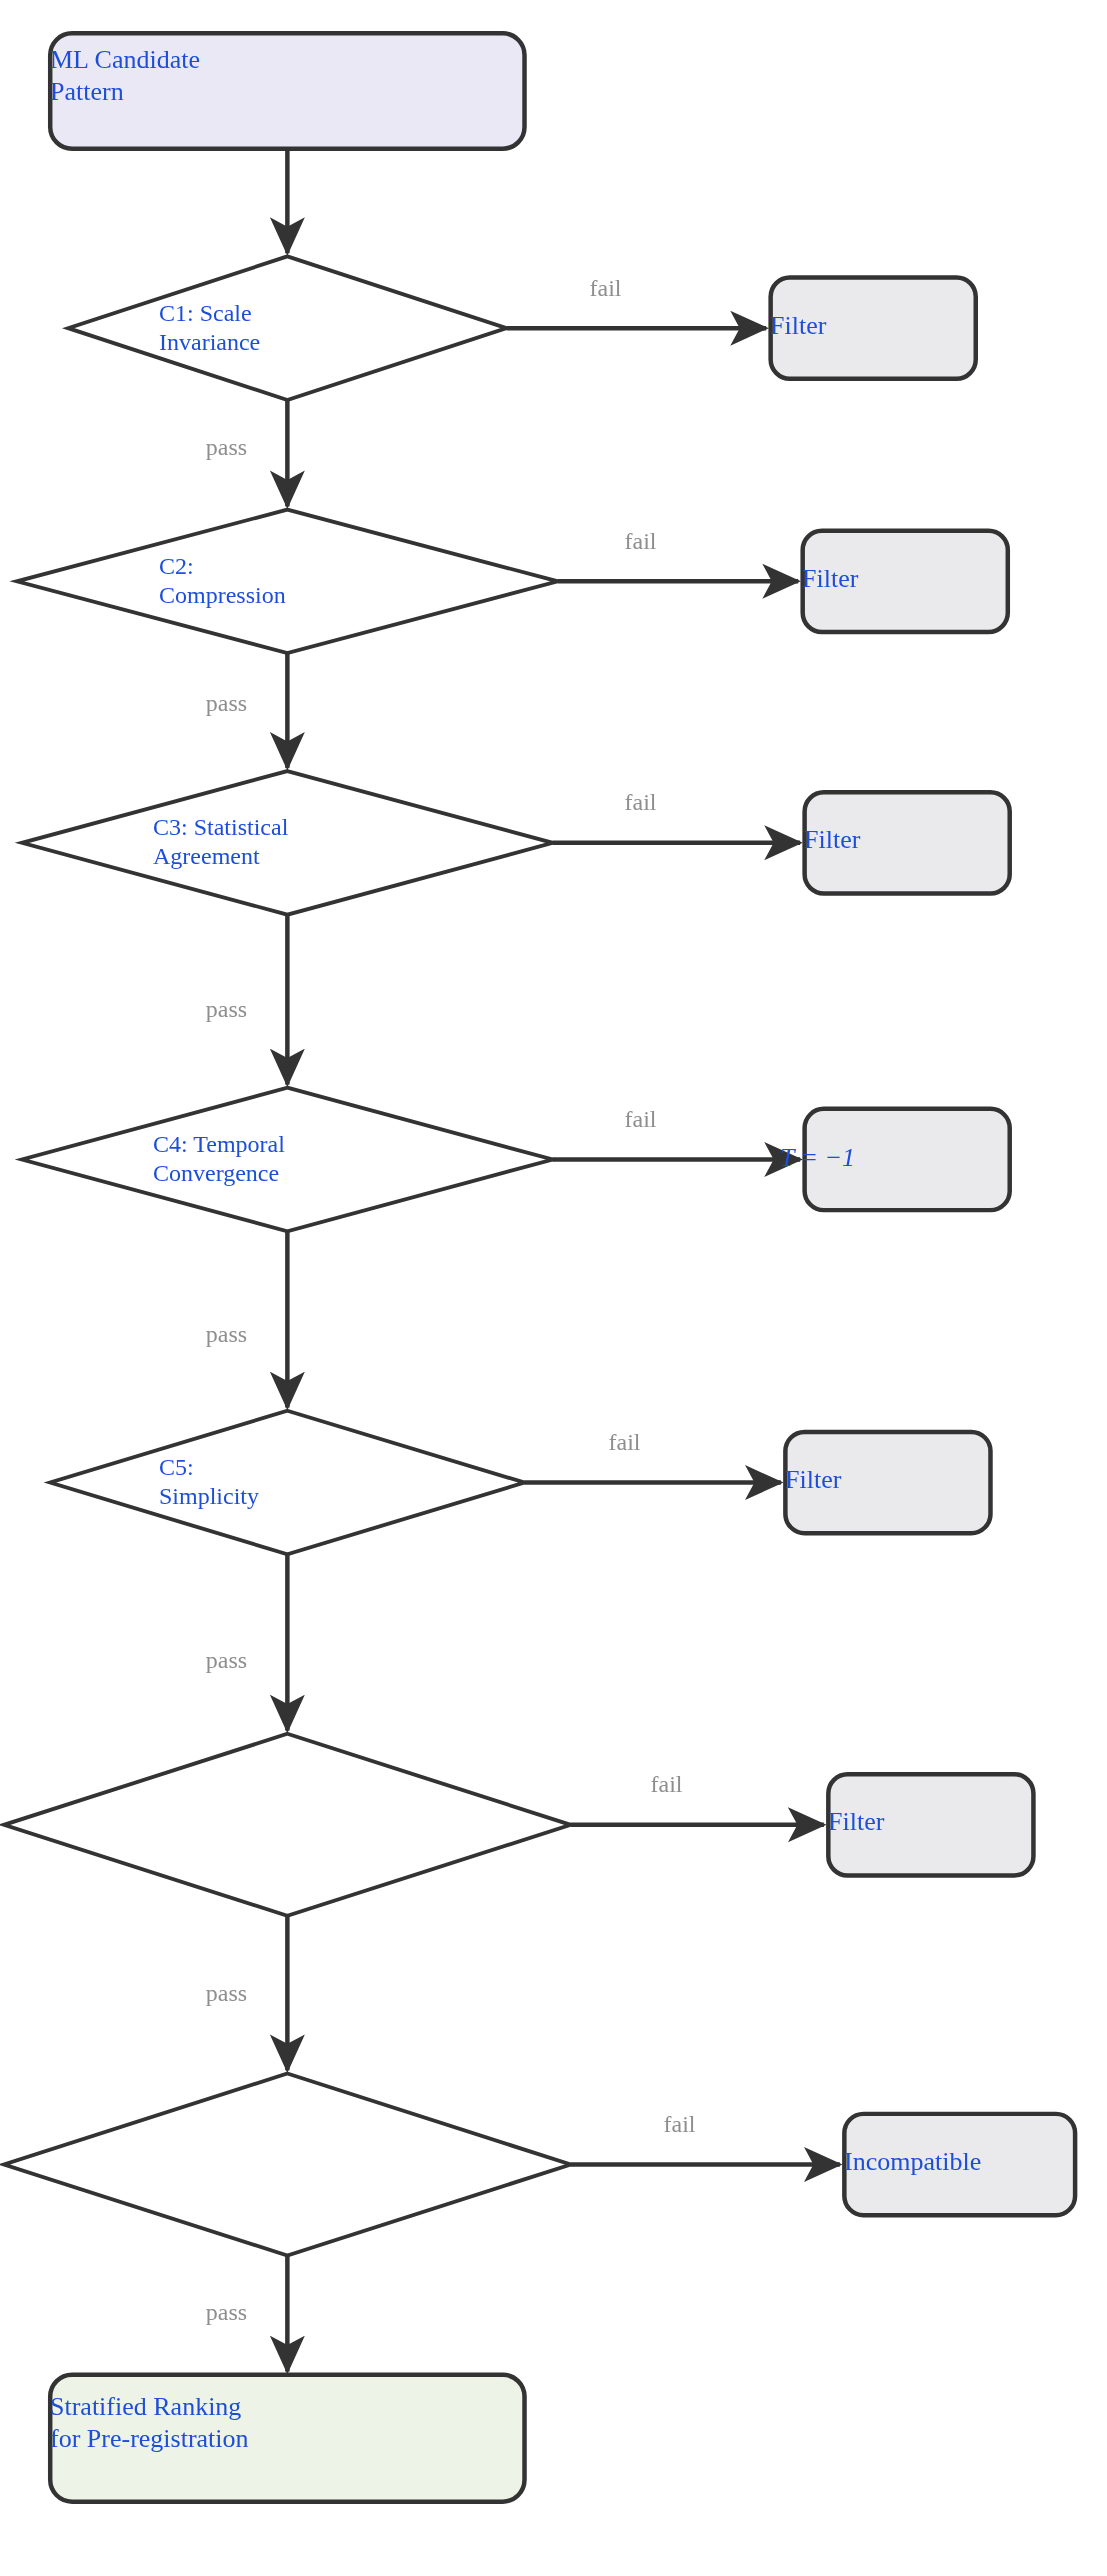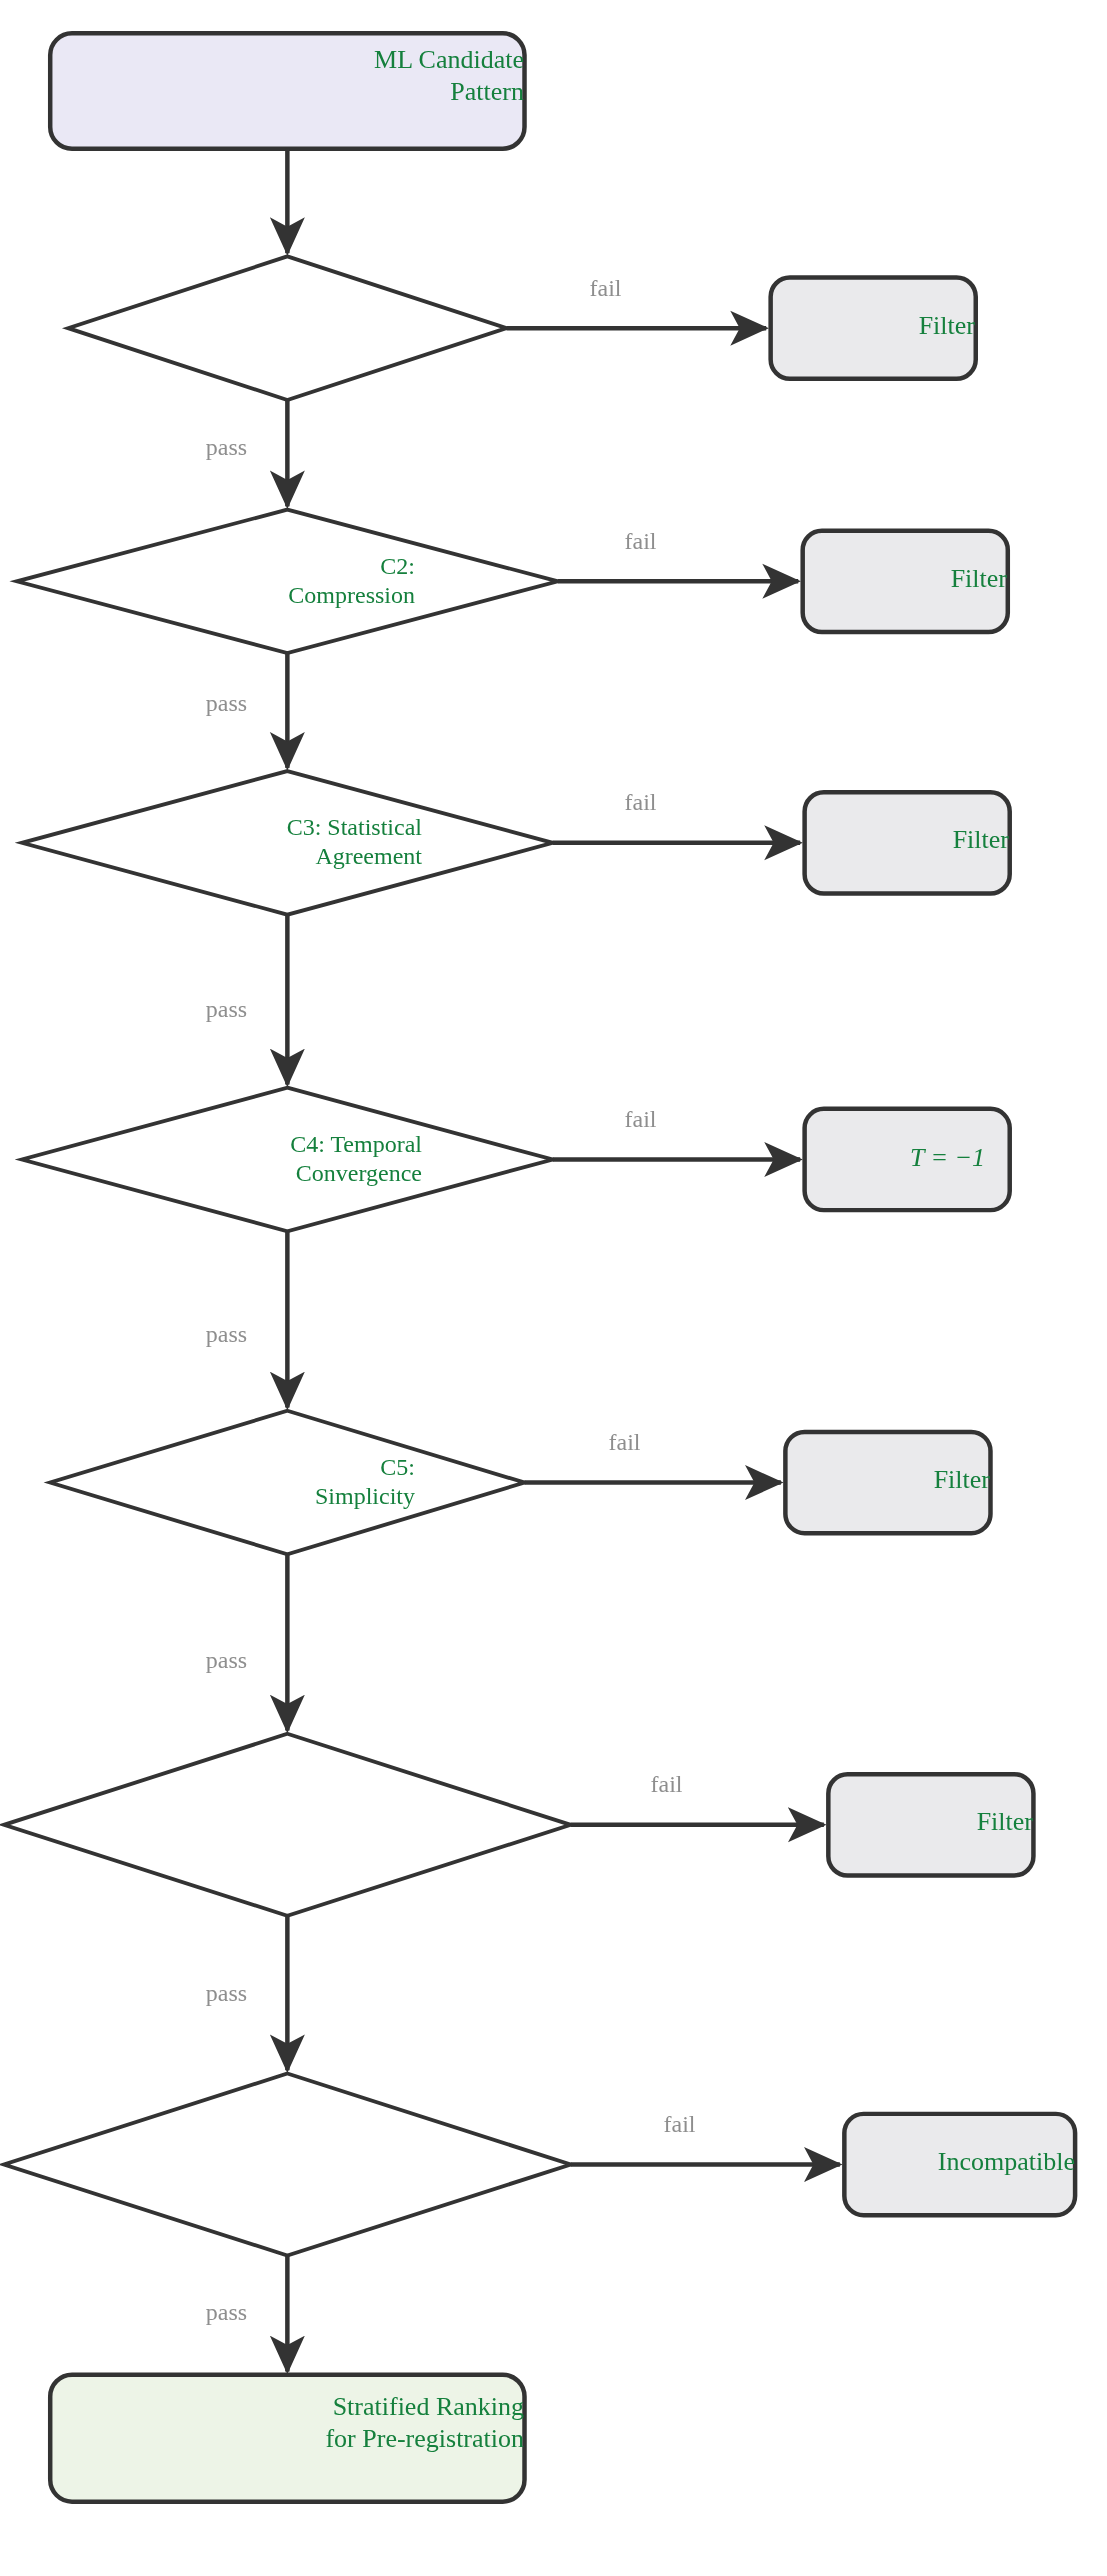--- a/index.html
+++ b/index.html
@@ -23,22 +23,22 @@
   }
   svg#flow-svg {
     position: absolute;
     left: 0; top: 0;
     width: 1108px;
     height: 2576px;
     display: block;
   }
   .node-label {
     position: absolute;
-    text-align: right;
-    color: #15803d;
+    text-align: left;
+    color: #1d4ed8;
     line-height: 1.22;
     pointer-events: none;
     white-space: pre-line;
   }
   .terminal-label {
     font-size: 26px;
   }
   .decision-label {
     font-size: 24px;
   }
@@ -109,20 +109,22 @@
       <rect x="1317" y="3298" width="360" height="158" rx="30" ry="30" fill="#eaeaec" stroke="#333333" stroke-width="7"></rect>
       <line x1="448" y1="3519" x2="448" y2="3700" marker-end="url(#arrowhead)" stroke-width="7"></line>
 
       <rect x="78" y="3705" width="740" height="198" rx="34" ry="34" fill="#edf4e7" stroke="#333333" stroke-width="7"></rect>
     </g>
   </svg>
 
   <div class="node-label terminal-label" style="left:50px; top:44px; width:474px;">ML Candidate
 Pattern</div>
 
+  <div class="node-label decision-label" style="left:159px; top:299px; width:256px;">C1: Scale
+Invariance</div>
   <div class="edge-label" style="left:567px; top:276px; width:77px;">fail</div>
   <div class="edge-label" style="left:185px; top:435px; width:83px;">pass</div>
   <div class="node-label terminal-label" style="left:770px; top:310px; width:205px;">Filter</div>
 
   <div class="node-label decision-label" style="left:159px; top:552px; width:256px;">C2:
 Compression</div>
   <div class="edge-label" style="left:602px; top:529px; width:77px;">fail</div>
   <div class="edge-label" style="left:185px; top:691px; width:83px;">pass</div>
   <div class="node-label terminal-label" style="left:802px; top:563px; width:205px;">Filter</div>
 

